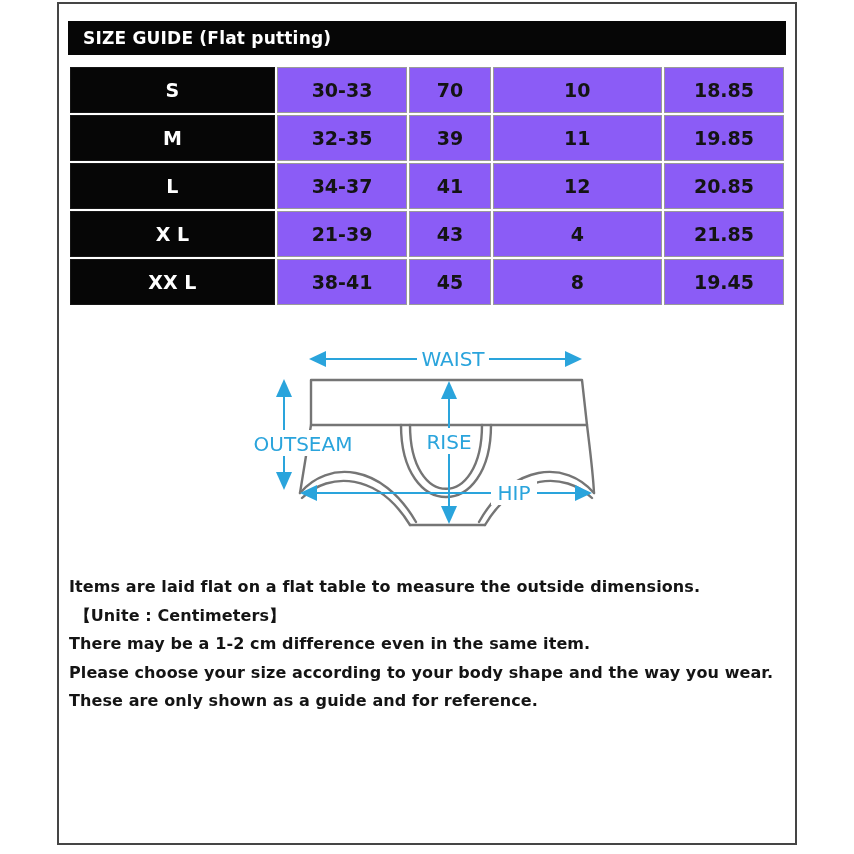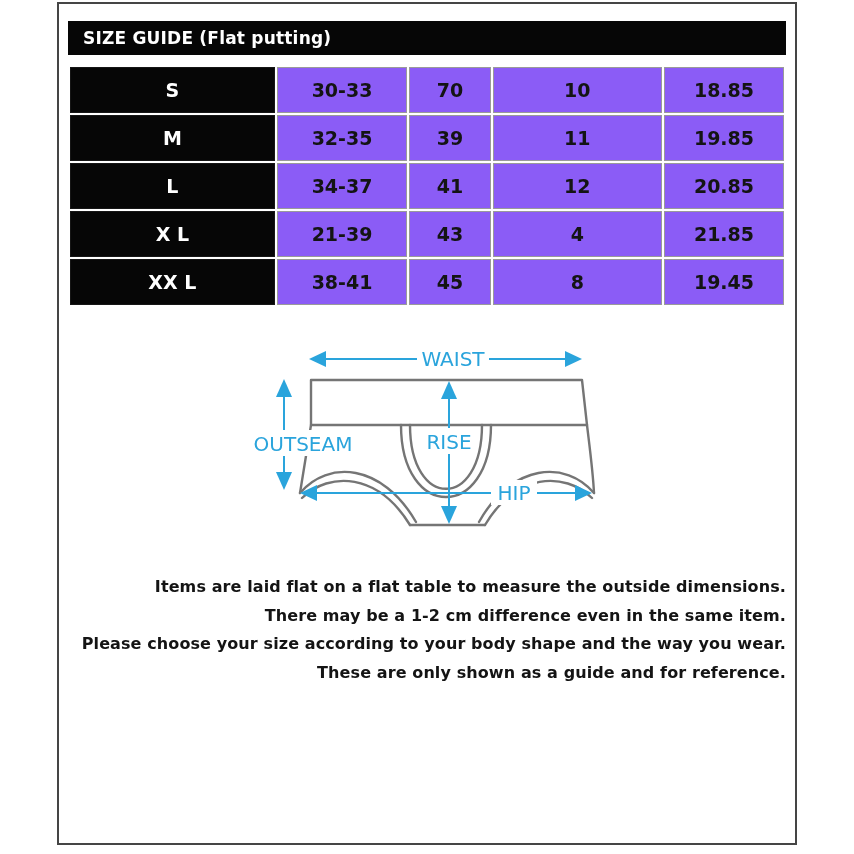--- a/index.html
+++ b/index.html
@@ -21,21 +21,21 @@
     text-align:center;vertical-align:middle;font-weight:bold;padding:0;
   }
   .dark{background:#060606;color:#ffffff;border:1px solid #161616;}
   .light{background:#8b5cf6;color:#141414;border:1px solid #9a9a9a;}
   tr.hdr th{height:68px;font-size:18px;}
   tr.dr td{height:44px;font-size:19px;}
   .two-line{line-height:1.55;}
   .col-size{width:29%;}.col-waist{width:18.5%;}.col-hip{width:11.5%;}
   .col-outseam{width:24%;}.col-rise{width:17%;}
   .diagram-wrap{margin-top:37px;text-align:center;}
-  .notes{margin-top:13px;padding-left:1px;text-align:right;}
+  .notes{margin-top:13px;padding-left:1px;}
   .notes p{
     margin:0;font-size:16px;font-weight:bold;color:#141414;
     line-height:28.5px;letter-spacing:.1px;
   }
   svg text{font-family:"DejaVu Sans","Liberation Sans",sans-serif;}
 </style>
 </head>
 <body>
 
 <div class="panel">
@@ -131,18 +131,19 @@
         <text x="450" y="446">WAIST</text>
         <text x="300" y="531">OUTSEAM</text>
         <text x="446" y="529">RISE</text>
         <text x="511" y="580">HIP</text>
       </g>
     </svg>
   </div>
 
   <div class="notes">
     <p>Items are laid flat on a flat table to measure the outside dimensions.</p>
+    <p>&nbsp;【Unite : Centimeters】</p>
     <p>There may be a 1-2 cm difference even in the same item.</p>
     <p>Please choose your size according to your body shape and the way you wear.</p>
     <p>These are only shown as a guide and for reference.</p>
   </div>
 
 </div>
 
 </body></html>

